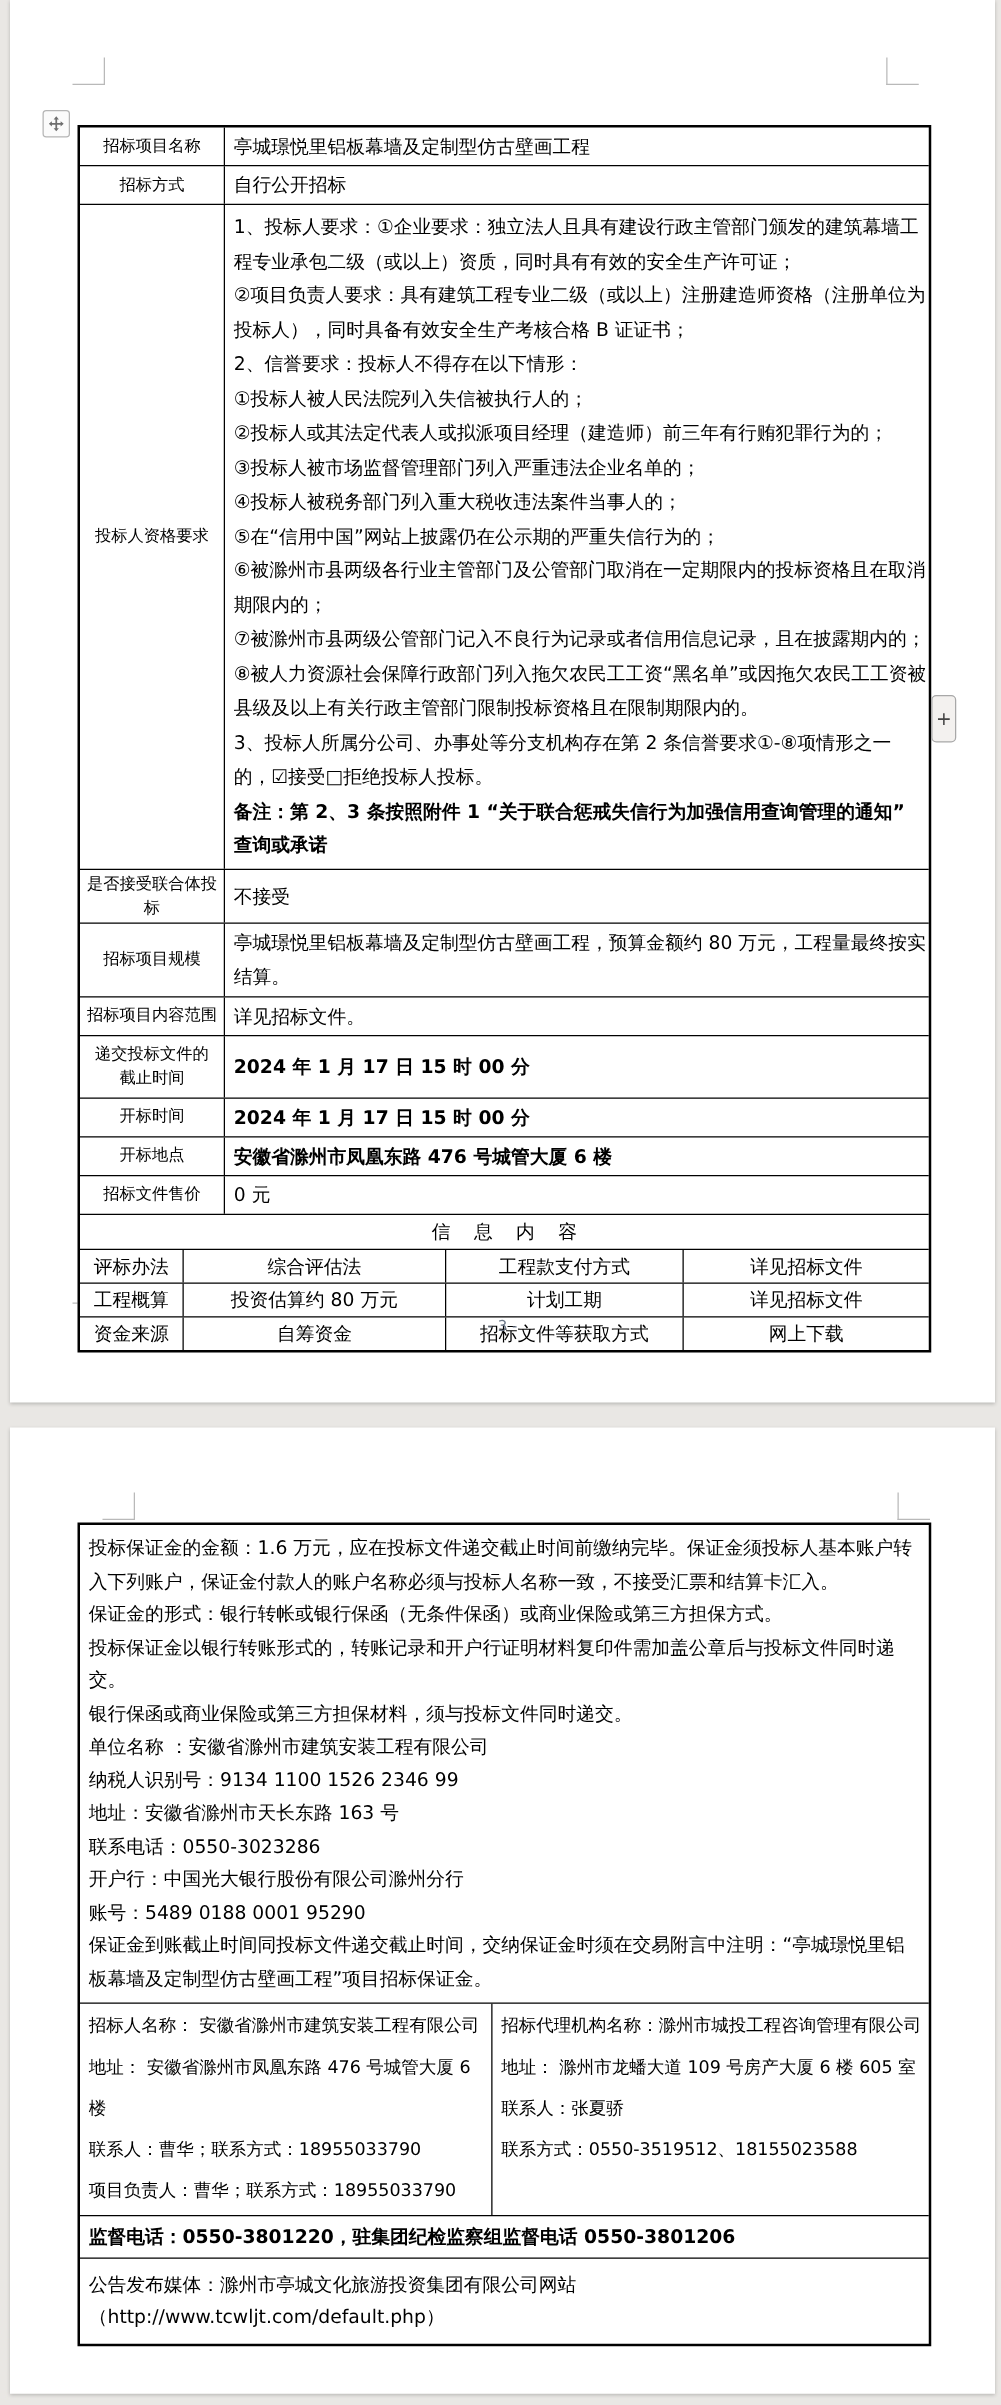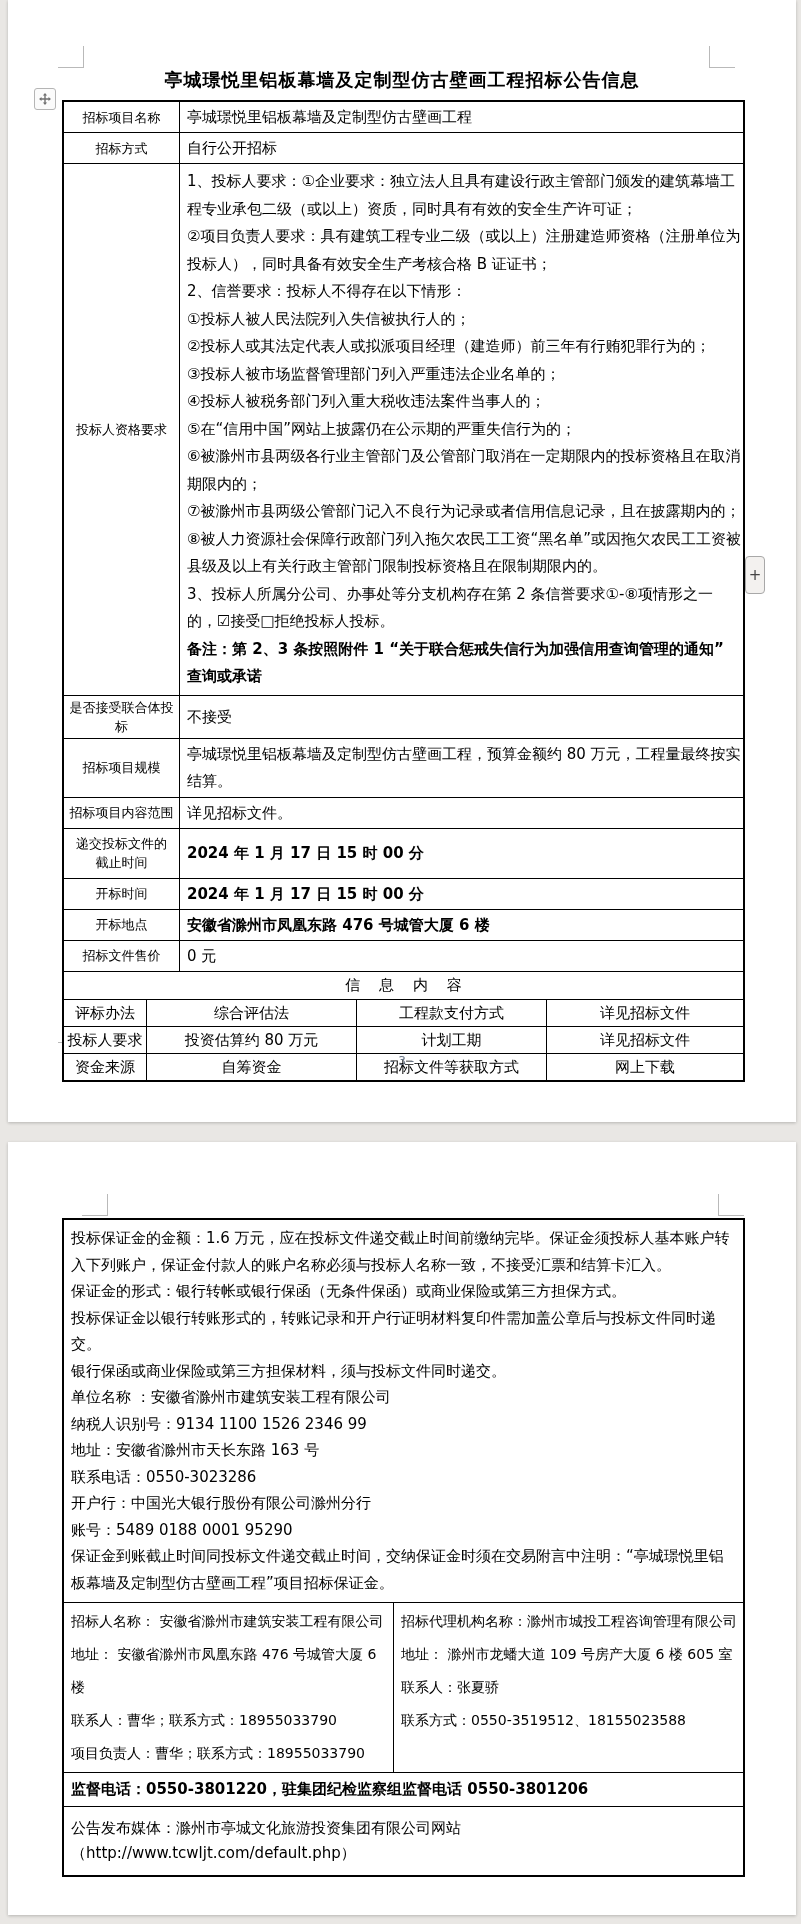--- a/index.html
+++ b/index.html
@@ -112,21 +112,20 @@
 </style>
 </head>
 <body>
 
 <div class="page" id="page1">
   <div class="mark tl" style="left:50px; top:46px;"></div>
   <div class="mark tr" style="right:61px; top:46px;"></div>
   <div class="mark bl" style="left:50px; bottom:58px;"></div>
   <div class="mark br" style="right:61px; bottom:58px;"></div>
 
-  <div class="doc-title">亭城璟悦里铝板幕墙及定制型仿古壁画工程招标公告信息</div>
 
   <div class="move-handle">
     <svg viewBox="0 0 20 20">
       <path d="M10 1.5 L13 5 H11 V9 H15 V7 L18.5 10 L15 13 V11 H11 V15 H13 L10 18.5 L7 15 H9 V11 H5 V13 L1.5 10 L5 7 V9 H9 V5 H7 Z" fill="#6f6f6f"></path>
     </svg>
   </div>
 
   <div class="t1">
     <div class="trow">
       <div class="lcell">招标项目名称</div>
@@ -188,21 +187,21 @@
 
     <div class="info-header">信 息 内 容</div>
 
     <div class="irow">
       <div class="icell c1">评标办法</div>
       <div class="icell c2">综合评估法</div>
       <div class="icell c3">工程款支付方式</div>
       <div class="icell c4">详见招标文件</div>
     </div>
     <div class="irow">
-      <div class="icell c1">投标人要求</div>
+      <div class="icell c1">工程概算</div>
       <div class="icell c2">投资估算约 80 万元</div>
       <div class="icell c3">计划工期</div>
       <div class="icell c4">详见招标文件</div>
     </div>
     <div class="irow">
       <div class="icell c1">资金来源</div>
       <div class="icell c2">自筹资金</div>
       <div class="icell c3">招标文件等获取方式</div>
       <div class="icell c4">网上下载</div>
     </div>

